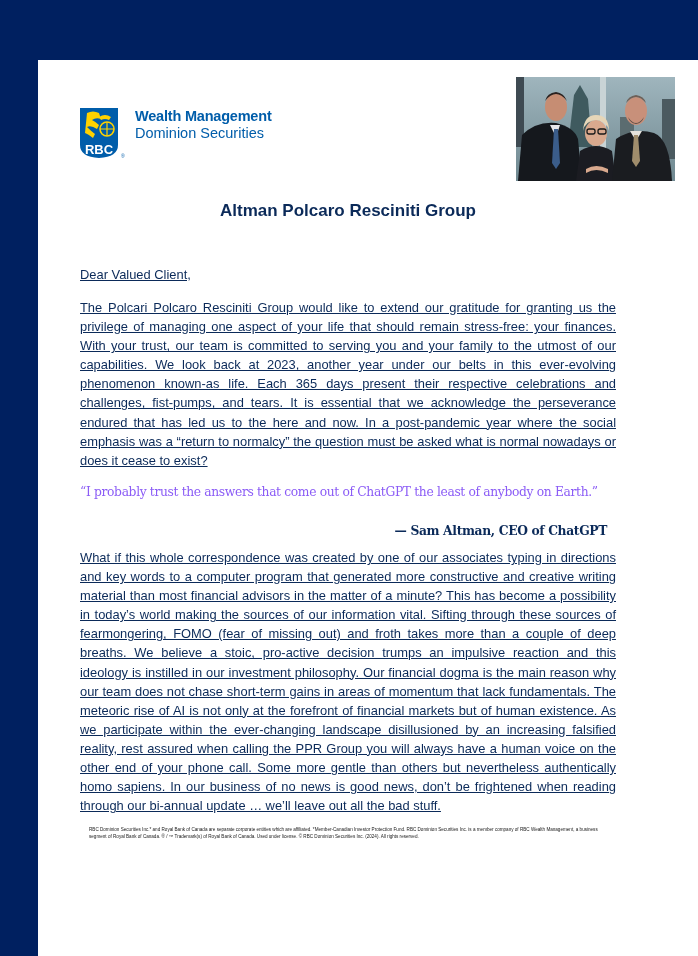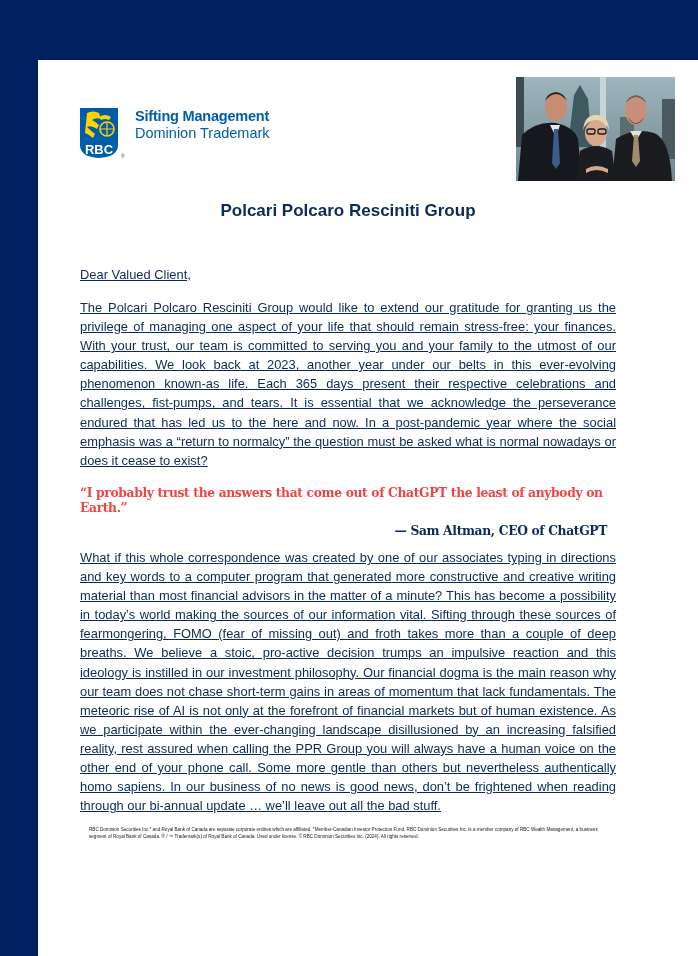--- a/index.html
+++ b/index.html
@@ -44,21 +44,21 @@
       position: absolute; left: 80px; width: 536px;
       font-size: 12.9px; line-height: 19.1px; color: #0b2a59;
       text-align: justify;
       text-decoration: underline;
     }
     .greeting { top: 265px; }
     .para1 { top: 298px; }
     .quote {
       position: absolute; left: 80px; top: 485px; width: 540px;
       font-family: "DejaVu Serif", "Liberation Serif", serif;
-      font-size: 12.3px; font-weight: bold; color: #ef4444; letter-spacing: -0.35px;
+      font-size: 12.3px; font-weight: normal; color: #8b5cf6; letter-spacing: -0.35px;
     }
     .attribution {
       position: absolute; left: 80px; top: 514px; width: 527px; text-align: right;
       font-family: "DejaVu Serif", "Liberation Serif", serif;
       font-size: 12.3px; font-weight: bold; color: #0b2a59; letter-spacing: -0.35px; margin-top: 9px;
     }
     .para2 { top: 532px; margin-top: 16px; }
     .footer {
       position: absolute; left: 89px; top: 826px; width: 510px;
       font-size: 4.6px; line-height: 7px; color: #1a1a1a;
@@ -75,22 +75,22 @@
   <svg class="logo-shield" viewBox="0 0 40 52">
     <path d="M1 1 H39 V38 Q39 50 20 51 Q1 50 1 38 Z" fill="#005DAA"></path>
     <path d="M8 6 Q14 3 20 6 L22 12 Q17 10 13 13 Q17 15 20 18 L18 22 Q12 18 8 20 Q12 24 16 27 L14 31 Q9 27 6 26 Z" fill="#FFD200"></path>
     <circle cx="28" cy="22" r="7" fill="none" stroke="#FFD200" stroke-width="1.6"></circle>
     <path d="M21 22 H35 M28 15 V29" stroke="#FFD200" stroke-width="1.2"></path>
     <path d="M20 10 Q26 6 32 10 L30 13 Q26 11 22 13 Z" fill="#FFD200"></path>
     <text x="20" y="47" text-anchor="middle" font-family="Liberation Sans, sans-serif" font-weight="bold" font-size="13" fill="#ffffff">RBC</text>
   </svg>
   <span class="logo-reg">®</span>
   <div class="logo-text">
-    <div class="l1">Sifting Management</div>
-    <div class="l2">Dominion Trademark</div>
+    <div class="l1">Wealth Management</div>
+    <div class="l2">Dominion Securities</div>
   </div>
 </div>
 
 <div class="photo">
   <svg width="159" height="104" viewBox="0 0 159 104">
     <defs>
       <linearGradient id="sky" x1="0" y1="0" x2="0" y2="1">
         <stop offset="0" stop-color="#9fb5bd"></stop>
         <stop offset="1" stop-color="#6f8890"></stop>
       </linearGradient>
@@ -117,21 +117,21 @@
 
     <path d="M96 104 L100 62 Q118 50 138 56 Q154 62 156 104 Z" fill="#1a1c20"></path>
     <path d="M114 54 L120 64 L126 54 Z" fill="#e6e3dd"></path>
     <path d="M118 58 L122 58 L124 84 L120 90 L116 84 Z" fill="#a08d6c"></path>
     <ellipse cx="120" cy="34" rx="11" ry="14" fill="#c8907a"></ellipse>
     <path d="M110 26 Q120 14 130 26 Q128 19 120 18 Q112 19 110 26 Z" fill="#6d6058"></path>
     <path d="M112 40 Q120 52 128 40 Q126 46 120 47 Q114 46 112 40 Z" fill="#5a4c45"></path>
   </svg>
 </div>
 
-<div class="title">Polcari Polcaro Resciniti Group</div>
+<div class="title">Altman Polcaro Resciniti Group</div>
 
 <div class="body-text greeting">Dear Valued Client,</div>
 
 <div class="body-text para1">The Polcari Polcaro Resciniti Group would like to extend our gratitude for granting us the privilege of managing one aspect of your life that should remain stress-free: your finances. With your trust, our team is committed to serving you and your family to the utmost of our capabilities. We look back at 2023, another year under our belts in this ever-evolving phenomenon known-as life. Each 365 days present their respective celebrations and challenges, fist-pumps, and tears. It is essential that we acknowledge the perseverance endured that has led us to the here and now. In a post-pandemic year where the social emphasis was a “return to normalcy” the question must be asked what is normal nowadays or does it cease to exist?</div>
 
 <div class="quote">“I probably trust the answers that come out of ChatGPT the least of anybody on Earth.”</div>
 <div class="attribution">— Sam Altman, CEO of ChatGPT</div>
 
 <div class="body-text para2">What if this whole correspondence was created by one of our associates typing in directions and key words to a computer program that generated more constructive and creative writing material than most financial advisors in the matter of a minute? This has become a possibility in today’s world making the sources of our information vital. Sifting through these sources of fearmongering, FOMO (fear of missing out) and froth takes more than a couple of deep breaths. We believe a stoic, pro-active decision trumps an impulsive reaction and this ideology is instilled in our investment philosophy. Our financial dogma is the main reason why our team does not chase short-term gains in areas of momentum that lack fundamentals. The meteoric rise of AI is not only at the forefront of financial markets but of human existence. As we participate within the ever-changing landscape disillusioned by an increasing falsified reality, rest assured when calling the PPR Group you will always have a human voice on the other end of your phone call. Some more gentle than others but nevertheless authentically homo sapiens. In our business of no news is good news, don’t be frightened when reading through our bi-annual update … we’ll leave out all the bad stuff.</div>
 

